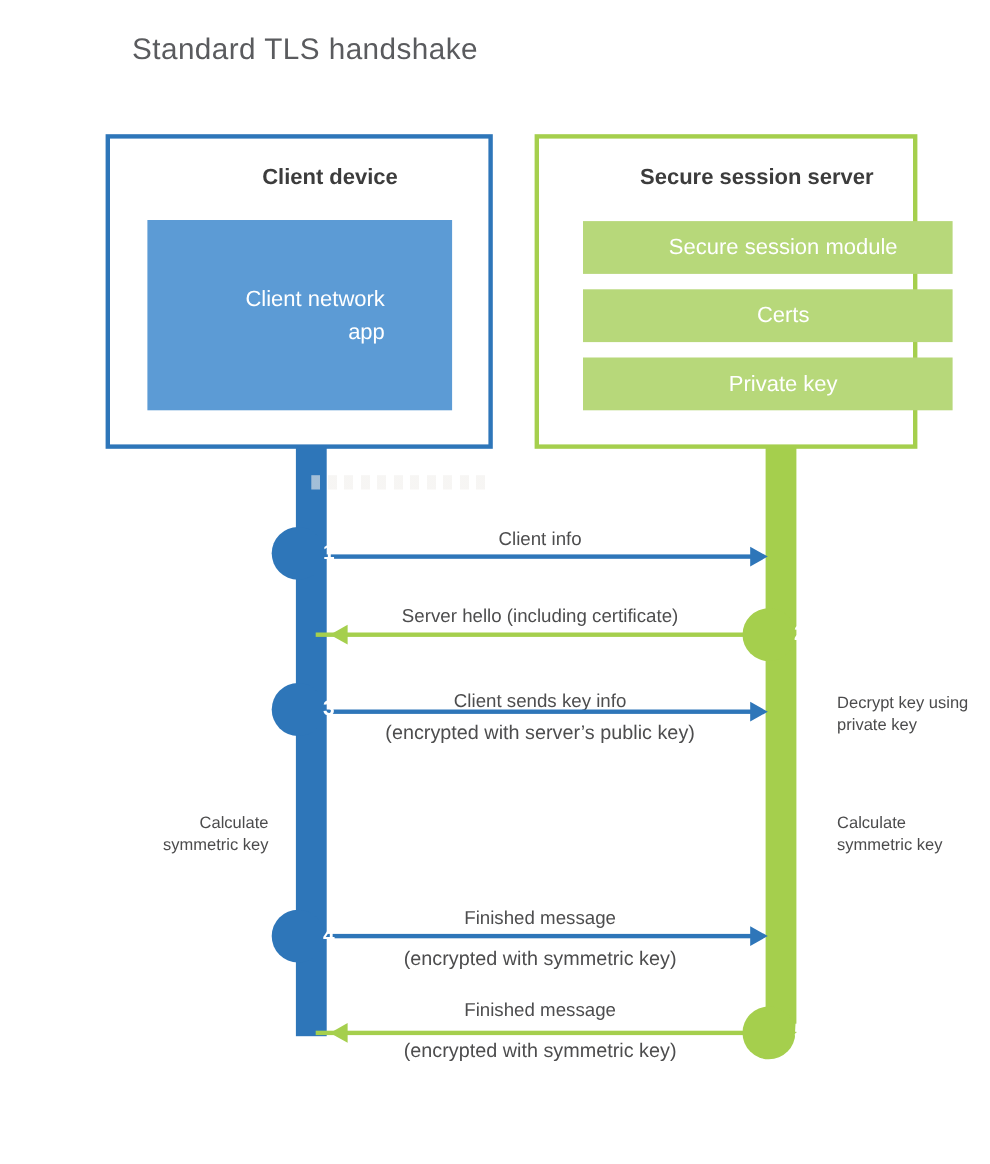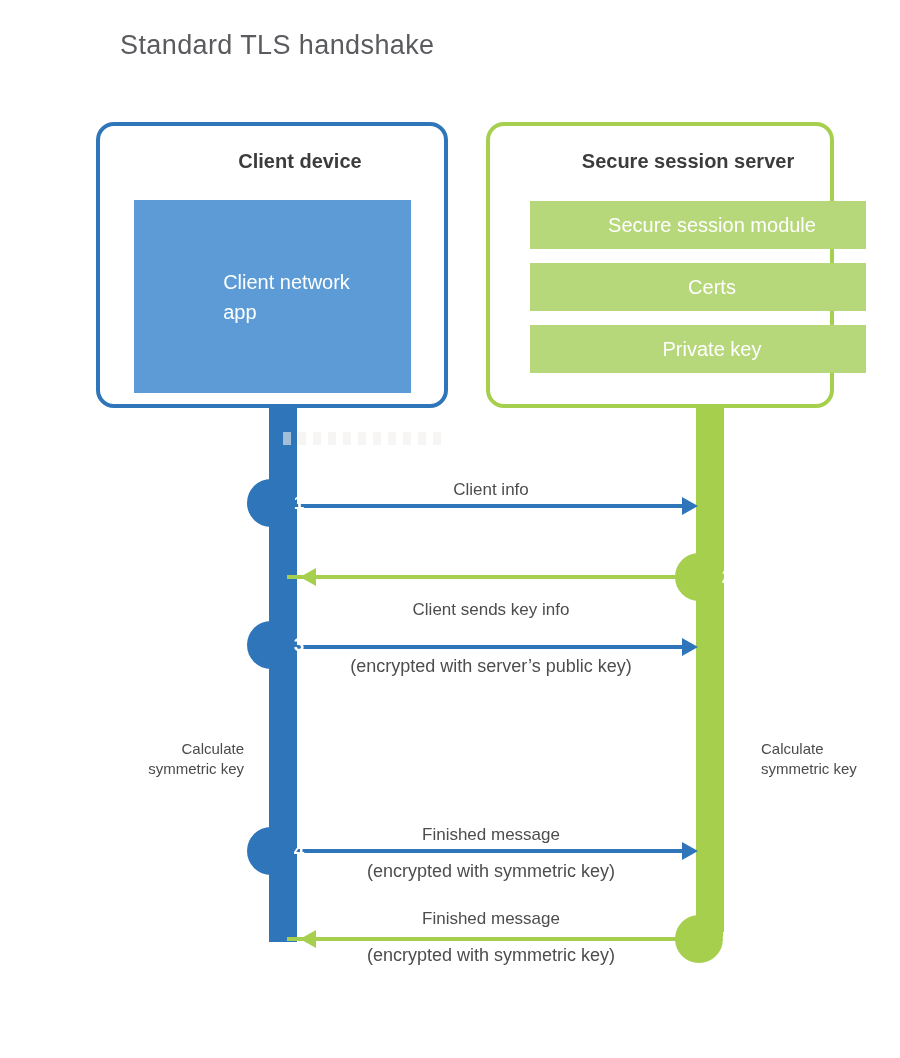--- a/index.html
+++ b/index.html
@@ -8,28 +8,28 @@
     --server-primary:#A5CF4D;
     --server-fill:#B7D87A;
   }
   *{box-sizing:border-box;padding-left:28px;}
   body{margin:0;background:#ffffff;font-family:"Liberation Sans", sans-serif;}
   .canvas{position:relative;width:900px;height:1058px;background:#ffffff;overflow:hidden;}
 
   .title{position:absolute;left:36px;top:30px;margin:0;font-size:27px;font-weight:400;
          color:#5a5b5e;letter-spacing:0.4px;}
 
-  .box{position:absolute;top:122px;height:286px;background:#fff;border-radius:18px;}
+  .box{position:absolute;top:122px;height:286px;background:#fff;}
   .client-box{left:40px;width:352px;border:4px solid var(--client-primary);}
   .server-box{left:430px;width:348px;border:4px solid var(--server-primary);}
   .box-title{margin-top:24px;text-align:center;font-size:20px;font-weight:700;color:#3c3c3c;}
 
-  .app-box{position:absolute;left:34px;top:74px;width:277px;height:193px;background:var(--client-fill);
+  .app-box{position:absolute;left:34px;top:74px;width:277px;height:173px;background:var(--client-fill);
            color:#fff;font-size:20px;line-height:1.5;display:flex;align-items:center;justify-content:center;
-           text-align:left;white-space:pre-line;}
+           text-align:right;white-space:pre-line;}
 
   .bar{position:absolute;left:40px;width:336px;height:48px;background:var(--server-fill);color:#fff;
        font-size:20px;display:flex;align-items:center;justify-content:center;}
   .bar-1{top:75px;} .bar-2{top:137px;} .bar-3{top:199px;}
 
   .lifeline{position:absolute;width:5px;top:406px;}
   .lifeline-blue{left:213px;height:536px;background:var(--client-primary);}
   .lifeline-green{left:640px;height:533px;background:var(--server-primary);}
 
   .dashes{position:absolute;left:227px;top:432px;width:163px;height:13px;opacity:0.6;
@@ -59,21 +59,21 @@
   .circle-green{background:var(--server-primary);}
   .c1{left:191px;top:479px;}
   .c2{left:619px;top:553px;}
   .c3{left:191px;top:621px;}
   .c4{left:191px;top:827px;}
   .c5{left:619px;top:915px;}
 
   .msg{position:absolute;left:215px;width:412px;text-align:center;color:#4d4d4e;font-size:17px;}
   .msg-sub{font-size:18px;}
   .l1{top:480px;} .l2{top:550px;}
-  .l3{top:600px;} .l3s{top:656px;}
+  .l3{top:628px;} .l3s{top:656px;}
   .l4{top:825px;} .l4s{top:861px;}
   .l5{top:909px;} .l5s{top:945px;}
 
   .note{position:absolute;font-size:15px;color:#4b4b4c;line-height:1.32;white-space:pre-line;}
   .note-decrypt{left:677px;top:630px;}
   .note-calc-left{left:40px;top:739px;width:148px;text-align:right;}
   .note-calc-right{left:677px;top:739px;}
 </style>
 </head>
 <body>
@@ -100,34 +100,37 @@
 
   <div class="dashes"></div>
 
   <div class="msg l1">Client info</div>
   <div class="a-line a1 blue-bg"></div>
   <div class="a-head head-right h1"></div>
   <div class="circle circle-blue c1">
     <span>1</span>
   </div>
 
+  <div class="msg l2">Server hello (including certificate)</div>
   <div class="a-line a2 green-bg"></div>
   <div class="a-head head-left h2"></div>
   <div class="circle circle-green c2">
     <span>2</span>
   </div>
 
   <div class="msg l3">Client sends key info</div>
   <div class="a-line a3 blue-bg"></div>
   <div class="a-head head-right h3"></div>
   <div class="msg msg-sub l3s">(encrypted with server’s public key)</div>
   <div class="circle circle-blue c3">
     <span>3</span>
   </div>
 
+  <div class="note note-decrypt">Decrypt key using
+private key</div>
   <div class="note note-calc-left">Calculate
 symmetric key</div>
   <div class="note note-calc-right">Calculate
 symmetric key</div>
 
   <div class="msg l4">Finished message</div>
   <div class="a-line a4 blue-bg"></div>
   <div class="a-head head-right h4"></div>
   <div class="msg msg-sub l4s">(encrypted with symmetric key)</div>
   <div class="circle circle-blue c4">

